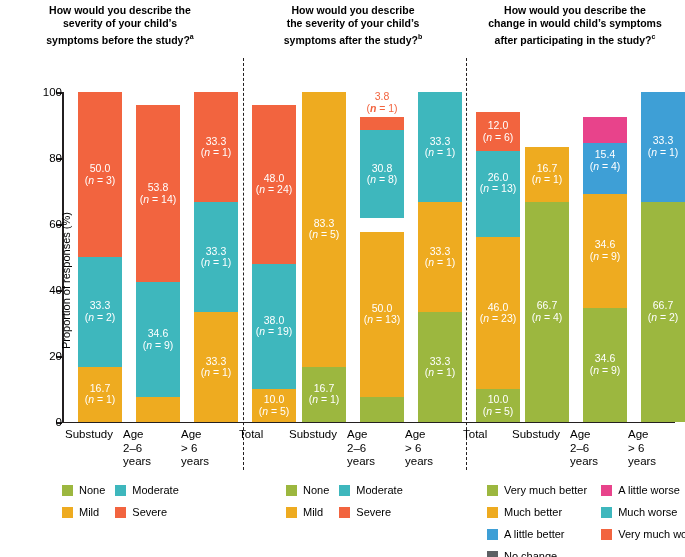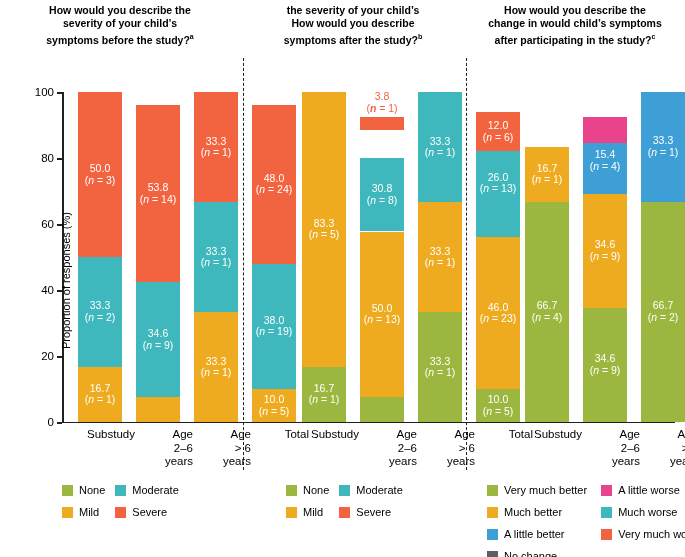--- a/index.html
+++ b/index.html
@@ -17,21 +17,21 @@
   }
   .ptitle sup{font-size:7px;vertical-align:super;}
 
   
   .plot{position:absolute;left:62px;top:92px;width:613px;height:330px;}
   .axisline{position:absolute;background:#231f20;}
   #yaxis{left:62px;top:92px;width:1.6px;height:330px;}
   #xaxis{left:62px;top:421.5px;width:613px;height:1.6px;}
   .tick{position:absolute;background:#231f20;width:5px;height:1.6px;left:-5px;}
   .ticklabel{
-    position:absolute;right:100%;margin-right:8px;
+    position:absolute;right:100%;
     font-size:11.5px;color:#000;transform:translateY(-50%);
     white-space:nowrap;
   }
   #ylabel{
     position:absolute;left:-2px;top:257px;font-size:11px;color:#000;
     transform:rotate(-90deg);transform-origin:left top;white-space:nowrap;
   }
 
   
   .bar{position:absolute;bottom:0;width:44px;}
@@ -40,21 +40,21 @@
     display:flex;flex-direction:column;align-items:center;justify-content:center;
     color:#fff;font-size:10.5px;line-height:11.5px;text-align:center;
     overflow:visible;
   }
   .seg .v{display:block;}
   .seg .n{display:block;}
   .seg .n i{font-style:italic;}
 
   
   .xlab{
-    position:absolute;top:428px;text-align:right;width:70px;
+    position:absolute;top:428px;text-align:left;width:70px;
     font-size:11.5px;line-height:13.5px;color:#000;
   }
 
   
   .divider{
     position:absolute;width:0;border-left:1.6px dashed #231f20;
   }
 
   
   .callout{position:absolute;text-align:center;font-size:10.5px;line-height:11.5px;font-weight:bold;white-space:nowrap;}
@@ -70,22 +70,22 @@
 <body>
 
 <div id="root">
 
   <div class="ptitle" id="title-0" style="left:6px;top:4px;width:228px;">
       <div>How would you describe the</div>
       <div>severity of your child’s</div>
       <div>symptoms before the study?<sup>a</sup></div>
     </div>
   <div class="ptitle" id="title-1" style="left:245px;top:4px;width:216px;">
+      <div>How would you describe</div>
       <div>the severity of your child’s</div>
-      <div>How would you describe</div>
       <div>symptoms after the study?<sup>b</sup></div>
     </div>
   <div class="ptitle" id="title-2" style="left:468px;top:4px;width:214px;">
       <div>How would you describe the</div>
       <div>change in would child’s symptoms</div>
       <div>after participating in the study?<sup>c</sup></div>
     </div>
 
   <div class="axisline" id="yaxis"></div>
   <div class="axisline" id="xaxis"></div>
@@ -181,21 +181,21 @@
             <span class="v">83.3</span>
             <span class="n">(<i>n</i> = 5)</span>
           </div>
         </div>
         <div class="bar" style="left: 298px; height: 304.59px;">
           <div class="seg" style="background: rgb(156, 183, 63); height: 25.41px; bottom: 0px;"></div>
           <div class="seg" style="background: rgb(238, 171, 32); height: 165px; bottom: 25.41px;">
             <span class="v">50.0</span>
             <span class="n">(<i>n</i> = 13)</span>
           </div>
-          <div class="seg" style="background: rgb(62, 183, 189); height: 73px; bottom: 191px;">
+          <div class="seg" style="background: rgb(62, 183, 189); height: 88px; bottom: 204px;">
             <span class="v">30.8</span>
             <span class="n">(<i>n</i> = 8)</span>
           </div>
           <div class="seg" style="background: rgb(242, 100, 63); height: 12.54px; bottom: 292.05px;"></div>
         </div>
         <div class="bar" style="left: 356px; height: 329.67px;">
           <div class="seg" style="background: rgb(156, 183, 63); height: 109.89px; bottom: 0px;">
             <span class="v">33.3</span>
             <span class="n">(<i>n</i> = 1)</span>
           </div>

